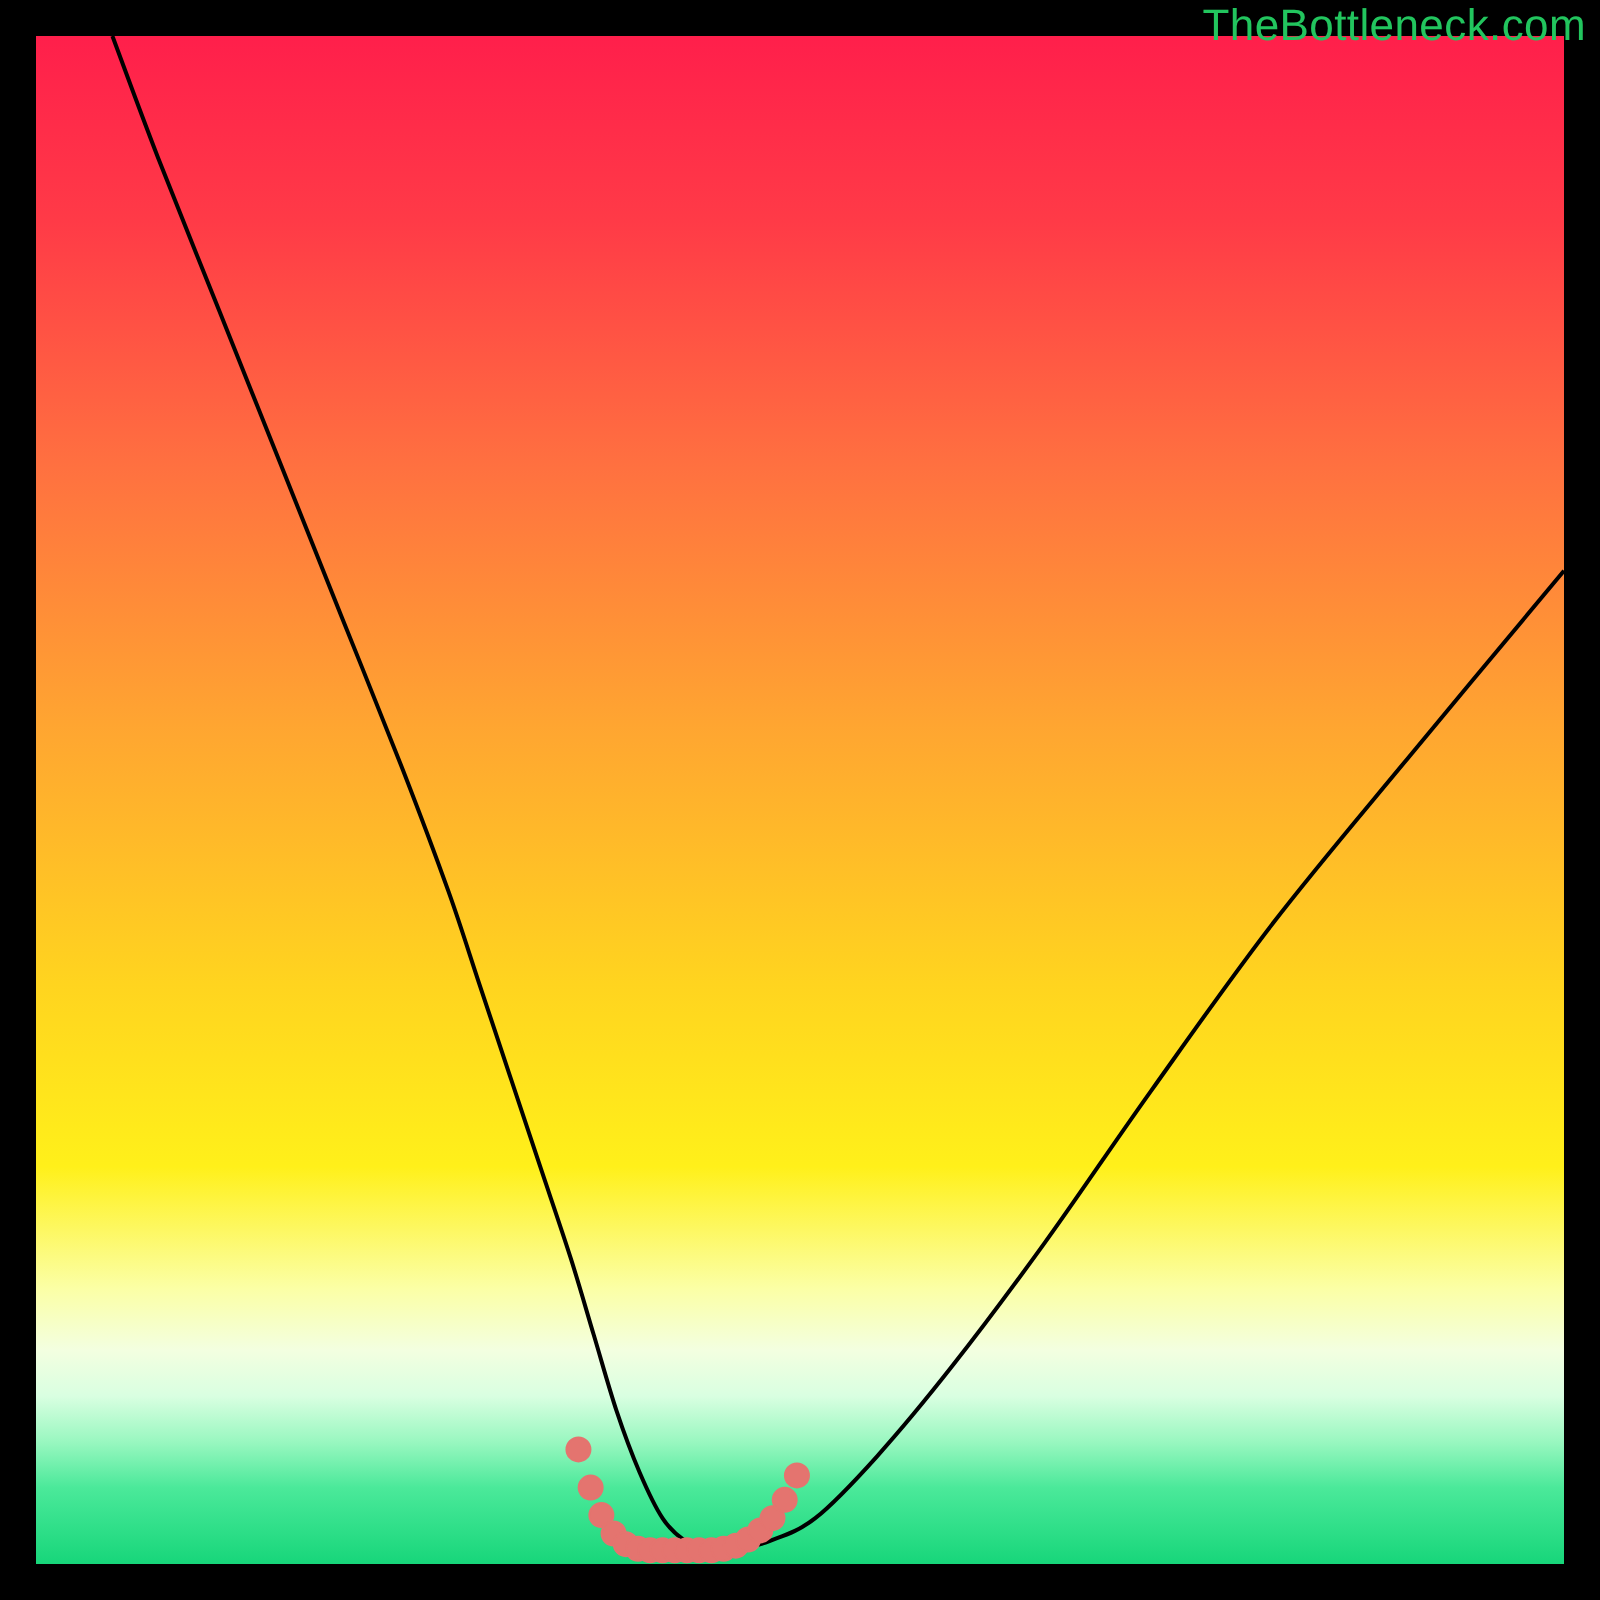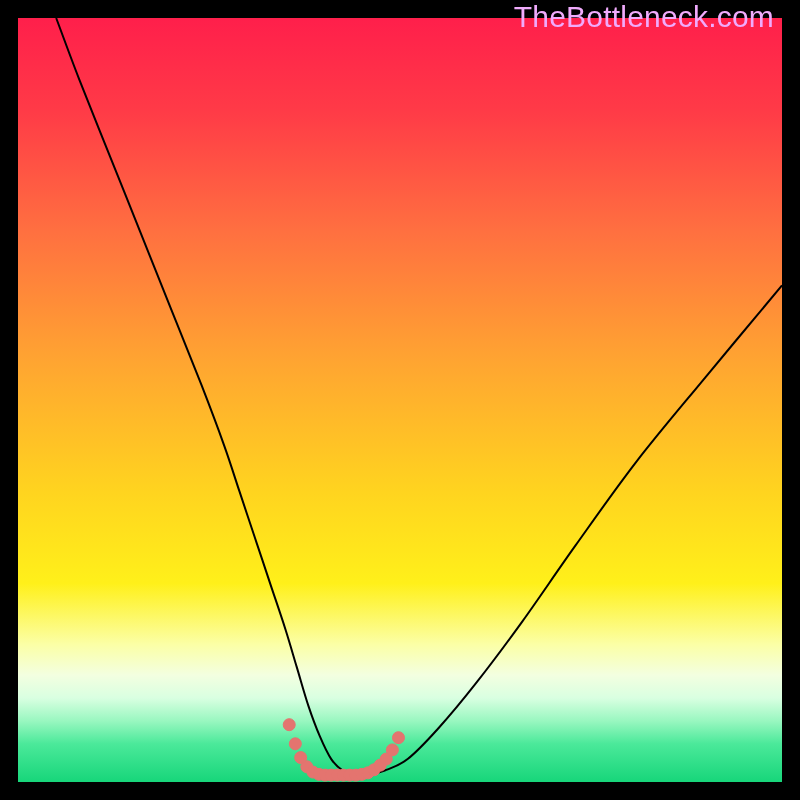--- a/index.html
+++ b/index.html
@@ -29,23 +29,23 @@
   .gradient {
     position: absolute;
     left: 0;
     top: 0;
     width: 764px;
     height: 764px;
   }
   .watermark {
     position: absolute;
     top: 0px;
-    right: 26px;
-    color: #f0abfc;
-    font-size: 30px;
+    right: 7px;
+    color: #22c55e;
+    font-size: 22px;
     font-weight: 500;
     letter-spacing: 0.2px;
     white-space: nowrap;
   }
   svg.curve {
     position: absolute;
     left: 0;
     top: 0;
     width: 764px;
     height: 764px;

